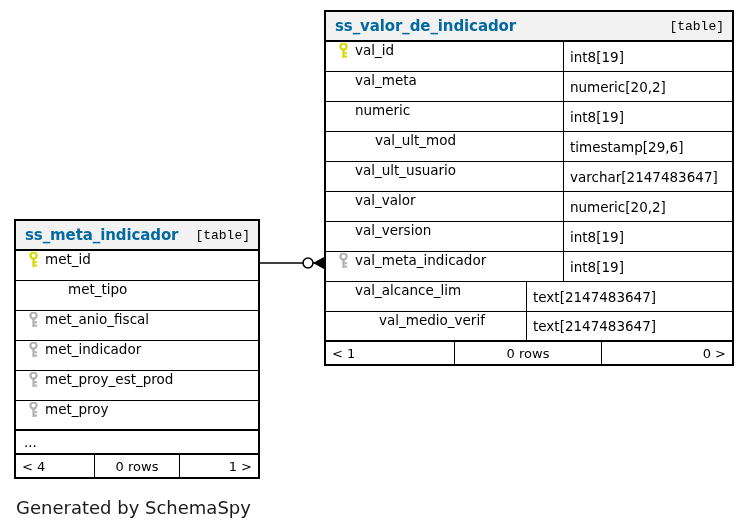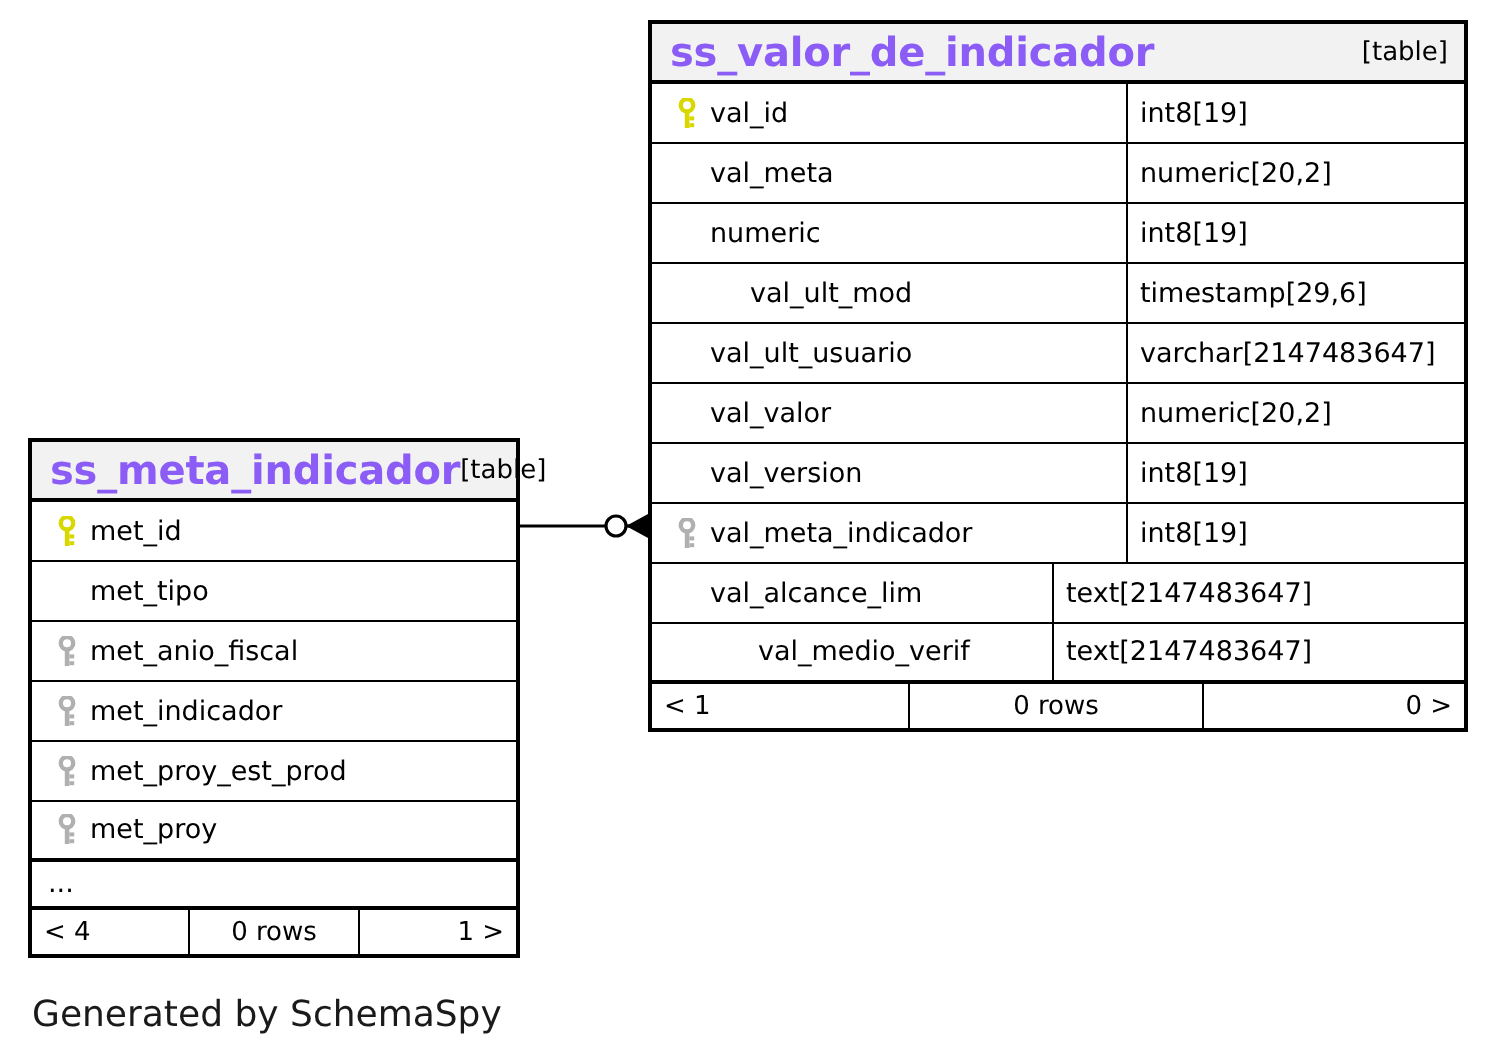--- a/index.html
+++ b/index.html
@@ -32,47 +32,47 @@
     display: flex;
     align-items: center;
     justify-content: space-between;
     background: #f2f2f2;
     border-bottom: 2px solid #000000;
     box-sizing: border-box;
     height: 30px;
     padding: 0 8px 0 9px;
   }
   .er-title {
-    font-size: 20px;
+    font-size: 15px;
     font-weight: bold;
-    color: #8b5cf6;
+    color: #0369a1;
     letter-spacing: -0.1px;
     white-space: nowrap;
     text-align: right;
   }
   .er-kind {
     font-size: 13px;
     color: #000000;
     white-space: nowrap;
+    font-family: Liberation Mono, monospace;
   }
 
   .er-row {
     display: flex;
     align-items: stretch;
     border-bottom: 1px solid #000000;
     box-sizing: border-box;
     height: 30px;
   }
   .er-row.last-col-row {
     border-bottom: 2px solid #000000;
   }
 
   .er-col-name {
     display: flex;
-    align-items: center;
     box-sizing: border-box;
     padding-left: 8px;
     flex: 0 0 auto;
     overflow: hidden;
   }
   .er-col-type {
     display: flex;
     align-items: center;
     box-sizing: border-box;
     border-left: 1px solid #000000;
@@ -300,21 +300,21 @@
             <rect x="4.4" y="6" width="2.3" height="9" fill="#d8d800"></rect>
             <rect x="6.7" y="9.2" width="2.4" height="2" fill="#d8d800"></rect>
             <rect x="6.7" y="12.6" width="2.4" height="2" fill="#d8d800"></rect>
           </svg>
         </span>
         <span class="er-name-text">met_id</span>
       </div>
     </div>
 
     <div class="er-row">
-      <div class="er-col-name" style="flex:1 1 auto;">
+      <div class="er-col-name" style="flex:1 1 auto;margin-left:23px;">
         <span class="keyslot"></span>
         <span class="er-name-text">met_tipo</span>
       </div>
     </div>
 
     <div class="er-row">
       <div class="er-col-name" style="flex:1 1 auto;">
         <span class="keyslot">
           <svg width="11" height="16" viewBox="0 0 11 16" aria-hidden="true">
             <circle cx="5.5" cy="3.6" r="3.1" fill="none" stroke="#b0b0b0" stroke-width="2.2"></circle>

